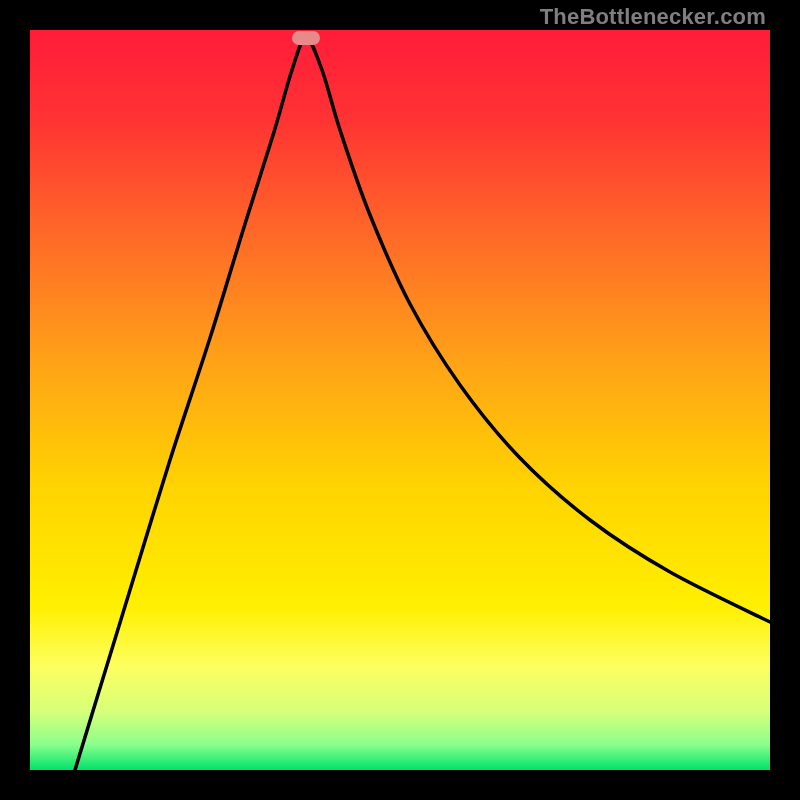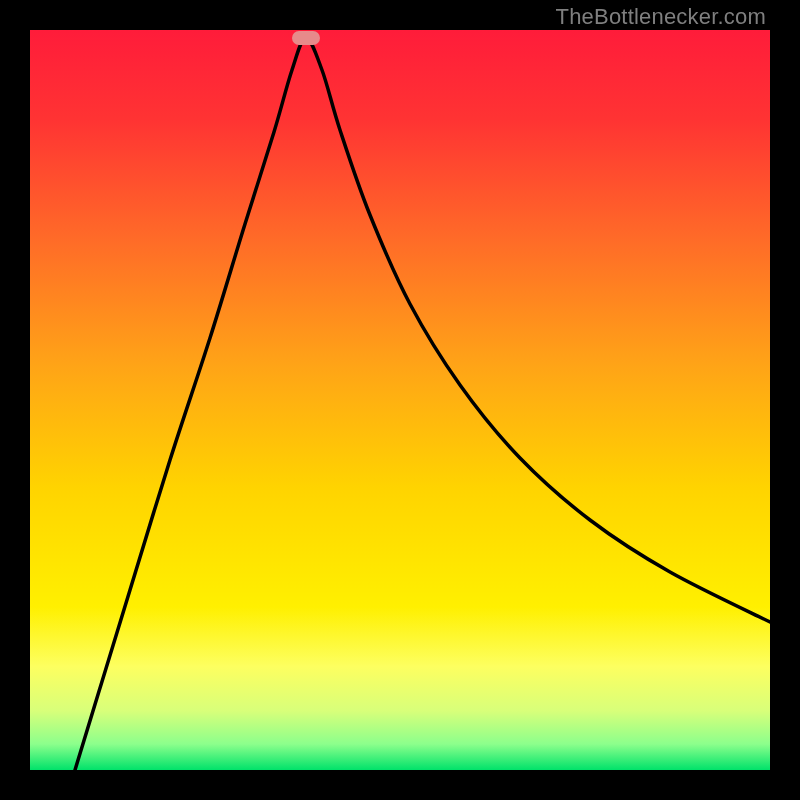--- a/index.html
+++ b/index.html
@@ -1,18 +1,18 @@
 <!DOCTYPE html>
 <html><head>
 <meta charset="utf-8">
 <style>
   html,body{margin:0;padding:0;width:800px;height:800px;overflow:hidden;background:#000;font-family:Arial,Helvetica,sans-serif}
   .frame{position:absolute;inset:0;background:#000}
   .plot{position:absolute;left:30px;top:30px;width:740px;height:740px}
-  .attrib{position:absolute;top:4px;right:34px;color:#7f7f7f;font-size:22px;letter-spacing:.2px;font-weight:400}
+  .attrib{position:absolute;top:4px;right:34px;color:#7f7f7f;font-size:22px;letter-spacing:.2px;font-weight:700}
   svg{display:block}
 </style>
 </head>
 <body>
 
 <div class="frame">
   <div class="attrib">TheBottlenecker.com</div>
   <div class="plot">
     <svg id="chart-svg" width="740" height="740" viewBox="0 0 740 740">
       <defs>

